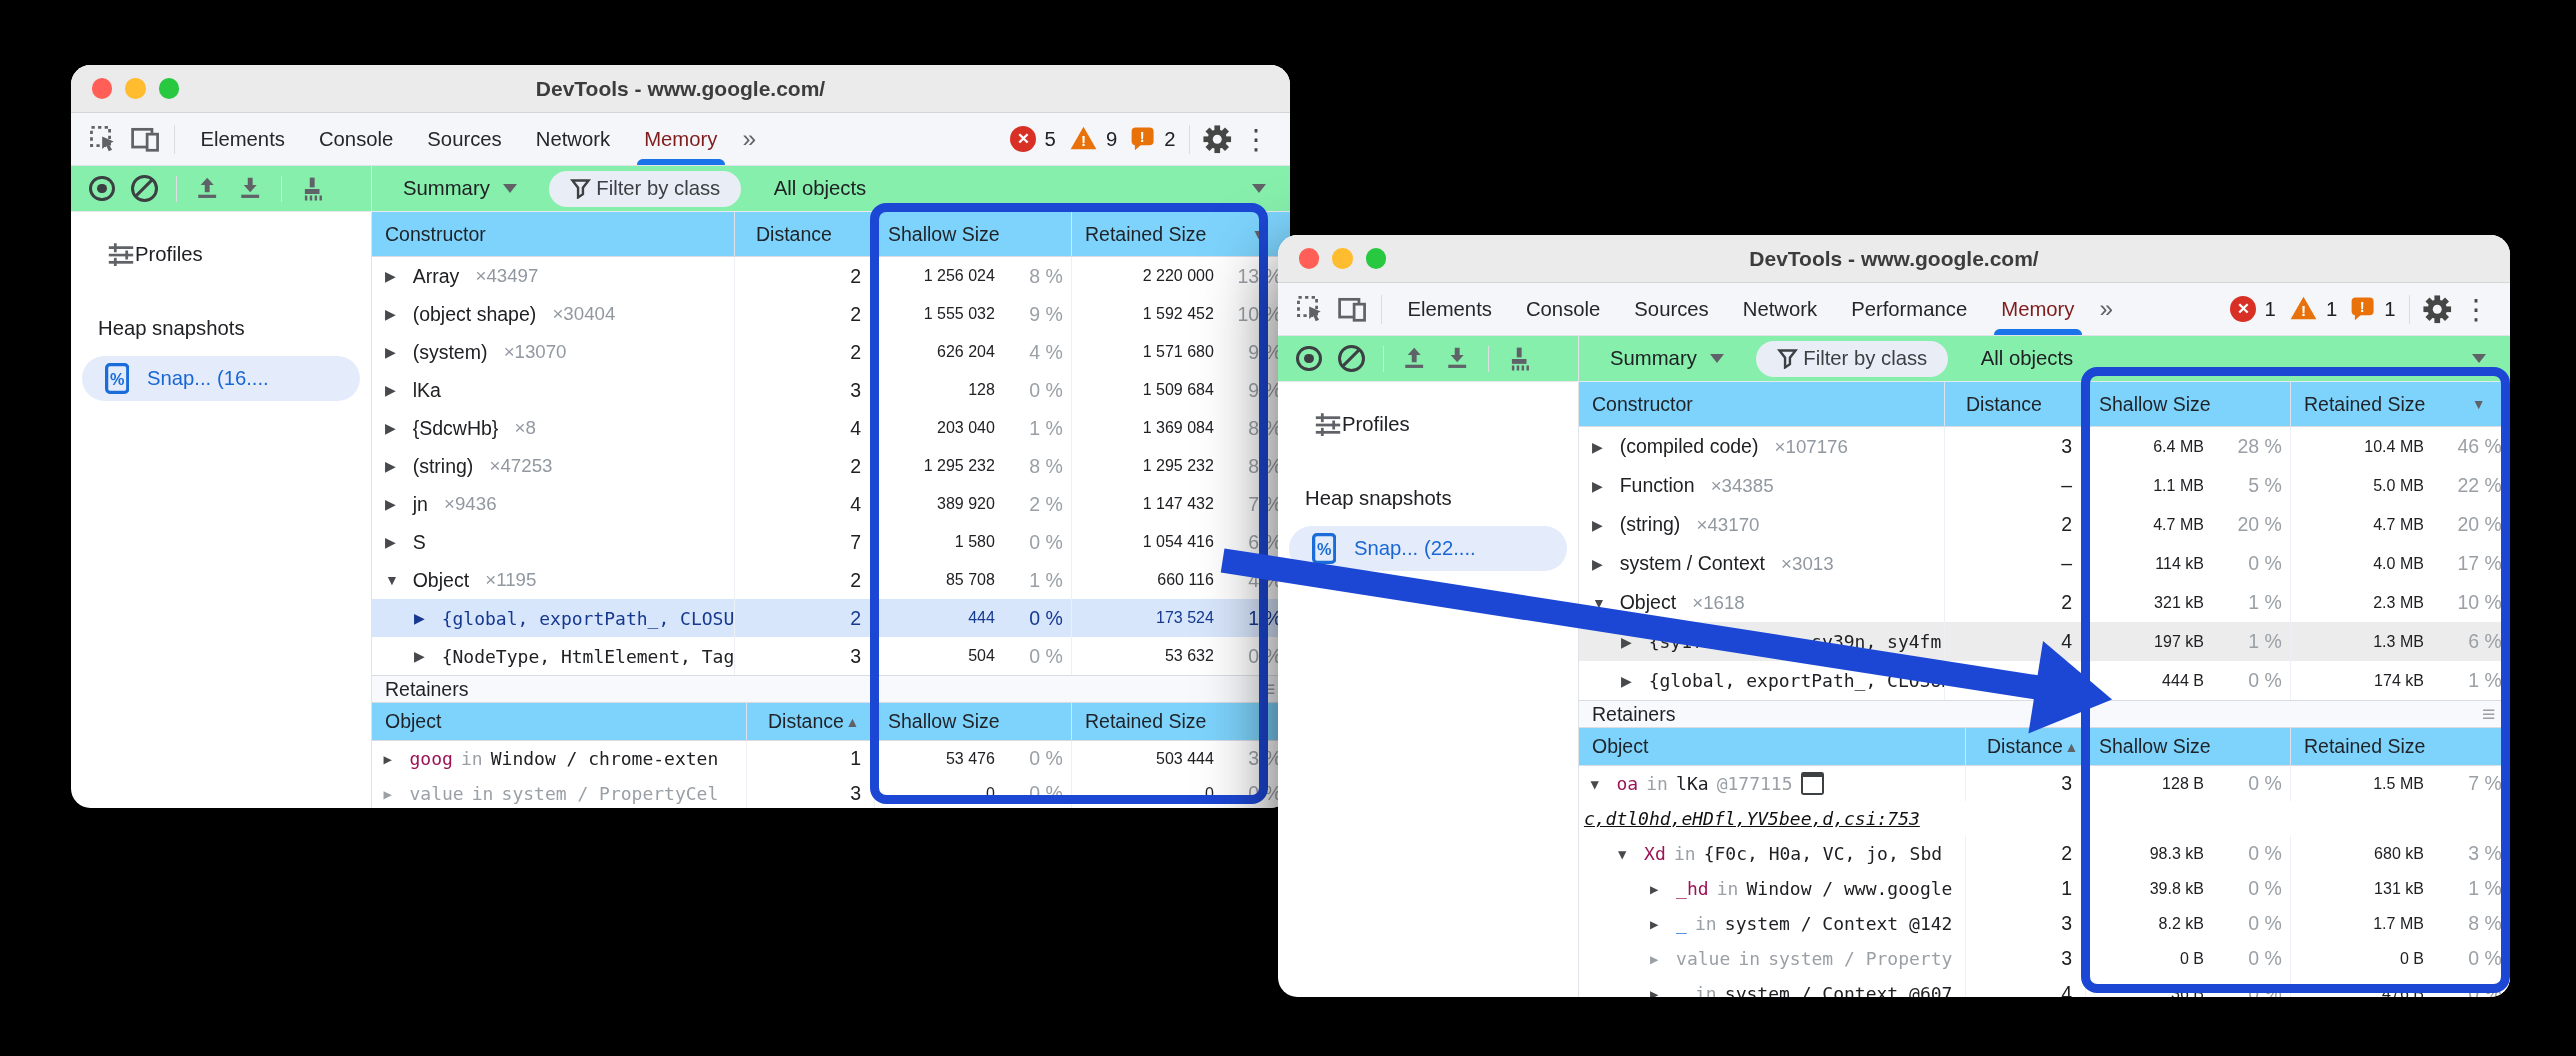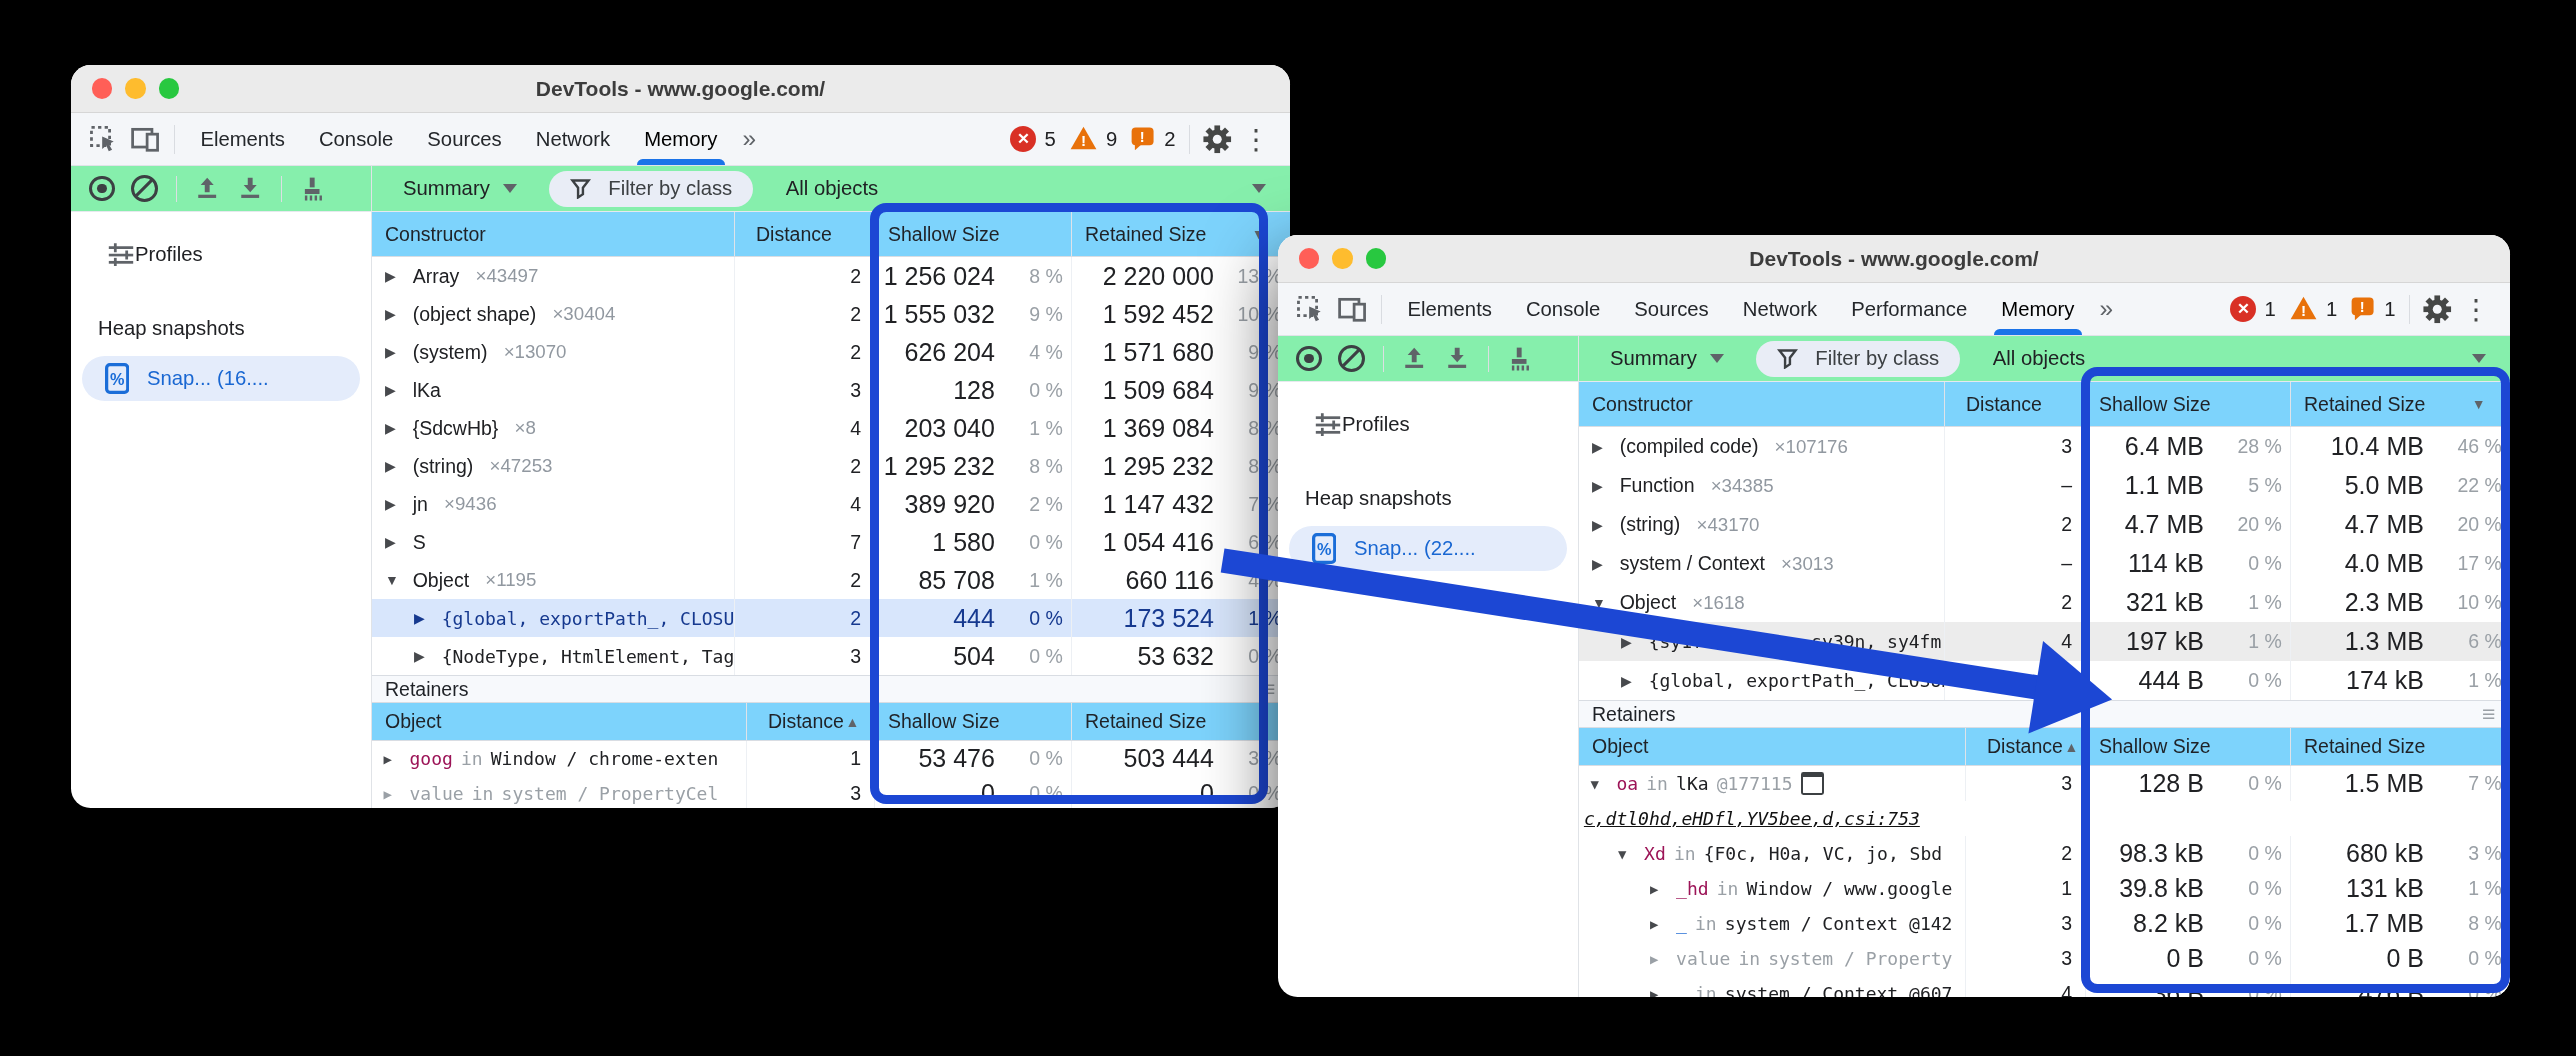--- a/index.html
+++ b/index.html
@@ -19,21 +19,21 @@
   .tl.red{background:#ff5f57}.tl.yellow{background:#febc2e}.tl.green{background:#28c840}
   .title{font-size:21px;font-weight:700;color:#3c3c3c;}
 
   
   .tabbar{height:52px;background:#f4f6f9;border-bottom:0.8px solid #e0e3e8;
           display:flex;align-items:center;padding:0 14.6px 0 11.4px;}
   .ticon{display:flex;align-items:center;justify-content:center;width:42px;height:42px;border-radius:6.5px;}
   .vdiv{width:0.8px;height:29px;background:#d9dce1;margin:0 8.1px;}
   .tabs{display:flex;align-items:center;height:100%;}
   .tab{padding:0 17px;font-size:20.3px;color:#24272b;height:100%;display:flex;align-items:center;position:relative;cursor:default;}
-  .tab.active{color:#000000;text-align:right;}
+  .tab.active{color:#7f1d1d;text-align:right;}
   .tab.active::after{content:"";position:absolute;left:9.7px;right:9.7px;bottom:0;height:5.7px;border-radius:5.7px 5.7px 0 0;background:#1a73e8;}
   .more{color:#5f6368;font-size:24.4px;padding:0 8.1px;}
   .more::before{content:"\00BB";}
   .badges{display:flex;align-items:center;gap:8.1px;margin-left:auto;}
   .berr{width:26px;height:26px;border-radius:50%;background:#d93025;color:#fff;
         display:flex;align-items:center;justify-content:center;font-size:15.4px;font-weight:700;}
   .berr::before{content:"\2715";}
   .bcount{font-size:20.3px;color:#202124;margin-right:4.9px;}
   .gear,.kebab{display:flex;align-items:center;justify-content:center;width:39px;height:39px;}
   .kebab{font-size:28px;color:#454746;}
@@ -44,21 +44,21 @@
   .tool-left{width:301px;border-right:0.8px solid #e0e3e7;display:flex;align-items:center;gap:6.5px;padding-left:13px;box-sizing:border-box;}
   .tdiv{width:0.8px;height:26px;background:#dcdfe3;margin:0 6.5px;}
   .ic{display:flex;align-items:center;justify-content:center;width:36px;height:36px;}
   .rec{width:19.5px;height:19.5px;border:3.2px solid #3c4043;border-radius:50%;display:flex;align-items:center;justify-content:center;}
   .rec::after{content:"";width:9.7px;height:9.7px;border-radius:50%;background:#3c4043;}
   .block{width:21px;height:21px;border:3.2px solid #3c4043;border-radius:50%;position:relative;}
   .block::after{content:"";position:absolute;left:-0.8px;top:8.1px;width:23px;height:3.2px;background:#3c4043;transform:rotate(-45deg);}
   .tool-right{flex:1;display:flex;align-items:center;padding-left:31px;}
   .summary{display:flex;align-items:center;gap:13px;font-size:20.3px;color:#202124;}
   .caret{width:0;height:0;border-left:7.3px solid transparent;border-right:7.3px solid transparent;border-top:9px solid #5f6368;}
-  .pill{margin-left:32.5px;background:#e9edf6;border-radius:23px;height:36px;display:flex;align-items:center;gap:17px;
+  .pill{margin-left:32.5px;background:#e9edf6;border-radius:23px;height:36px;display:flex;align-items:center;gap:5px;
         padding:0 21px;font-size:20.3px;color:#3c4043;}
   .allobj{margin-left:32.5px;font-size:20.3px;color:#202124;}
   .end-caret{position:absolute;right:24.4px;top:18px;}
 
   
   .main{display:flex;height:calc(100% - 145px);}
   .sidebar{width:301px;border-right:0.8px solid #e0e3e7;box-sizing:border-box;padding-top:19.5px;flex:none;}
   .side-item{display:flex;align-items:center;padding-left:36px;height:45px;font-size:20.3px;color:#202124;}
   .heap-label{padding-left:27px;margin-top:32.5px;font-size:20.3px;color:#202124;height:39px;display:flex;align-items:center;}
   .snap-pill{margin:8.1px 11.4px 0 10.6px;height:45px;border-radius:23px;background:#e4ecfb;display:flex;align-items:center;
@@ -77,21 +77,21 @@
 
   .grow{display:grid;grid-template-columns:var(--c1) var(--c2) var(--c3) 1fr;height:var(--rh);align-items:center;}
   .grow>div{height:100%;display:flex;align-items:center;border-right:0.8px solid #edf0f4;overflow:hidden;white-space:nowrap;box-sizing:border-box;}
   .grow>div:last-child{border-right:none;}
   .c-name{padding-left:13px;gap:9.7px;}
   .tw{font-size:14px;color:#47494d;width:18px;flex:none;}
   .nm{font-size:19.5px;color:#202124;}
   .cnt{font-size:18.7px;color:#9198a0;margin-left:6.5px;}
   .c-dist{justify-content:flex-end;padding-right:13px;font-size:19.5px;color:#202124;}
   .c-num{justify-content:flex-end;padding-right:8.1px;}
-  .val{font-size:25px;color:#202124;text-align:right;}
+  .val{font-size:16px;color:#202124;text-align:right;}
   .pct{width:var(--pw);font-size:19.5px;color:#9aa0a6;text-align:right;}
 
   .grow.ind .c-name{padding-left:42px;}
   .grow.mono .nm{font-family:"DejaVu Sans Mono",monospace;font-size:18px;}
   .grow.sel{background:#d8e6fc;}
   .grow.sel .nm,.grow.sel .tw,.grow.sel .val,.grow.sel .pct,.grow.sel .c-dist{color:#16398f;}
   .grow.gsel{background:#ececec;}
 
   
   .ret-bar{height:26px;background:#f7f9fc;border-top:0.8px solid #d9dde3;border-bottom:0.8px solid #d9dde3;

